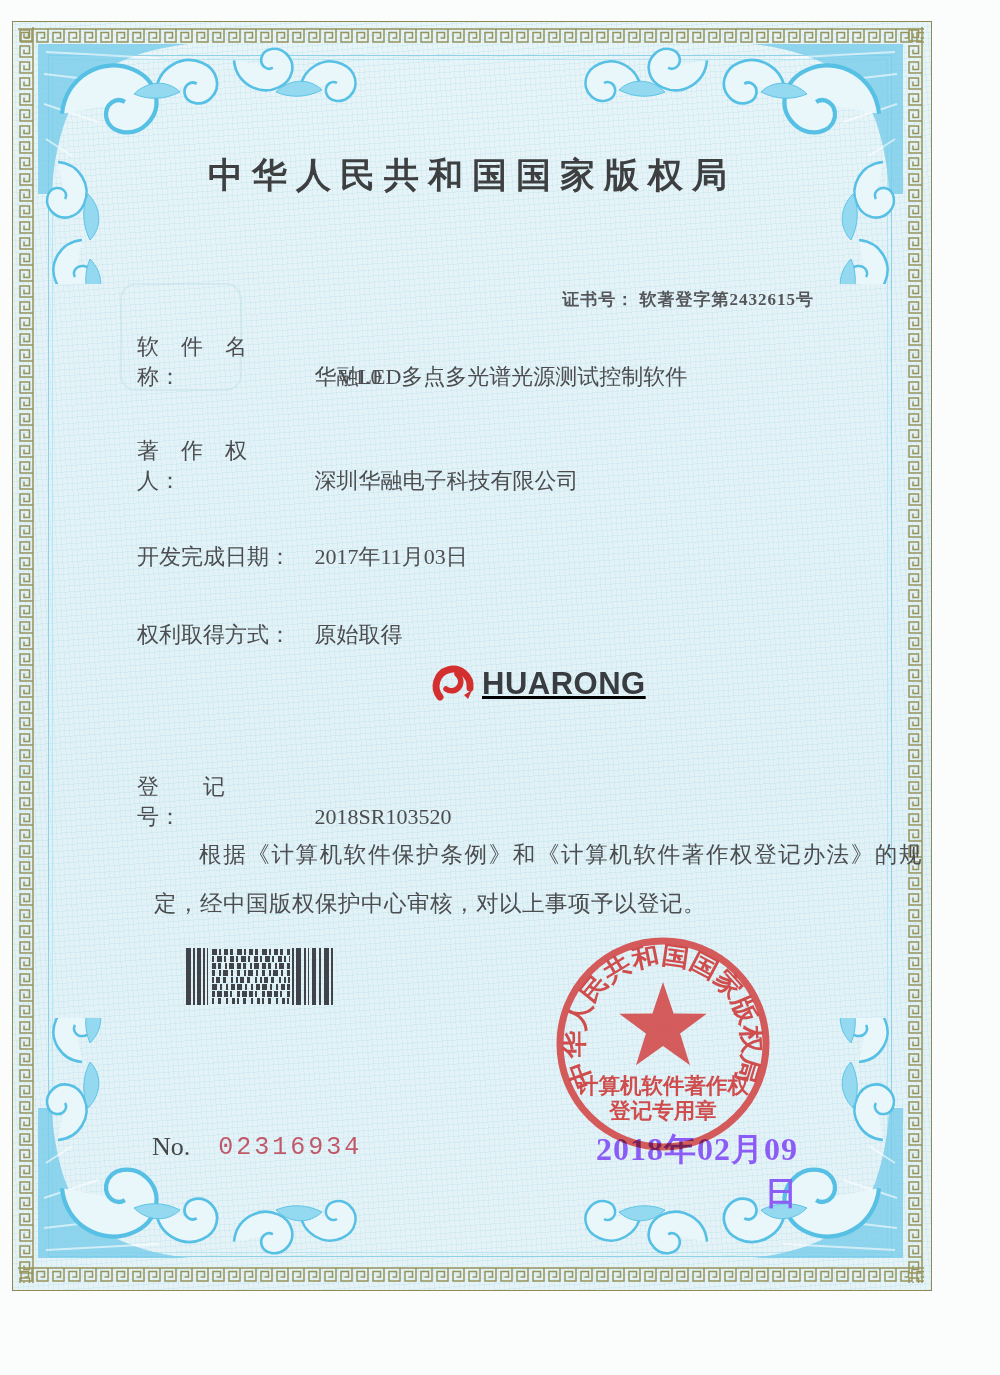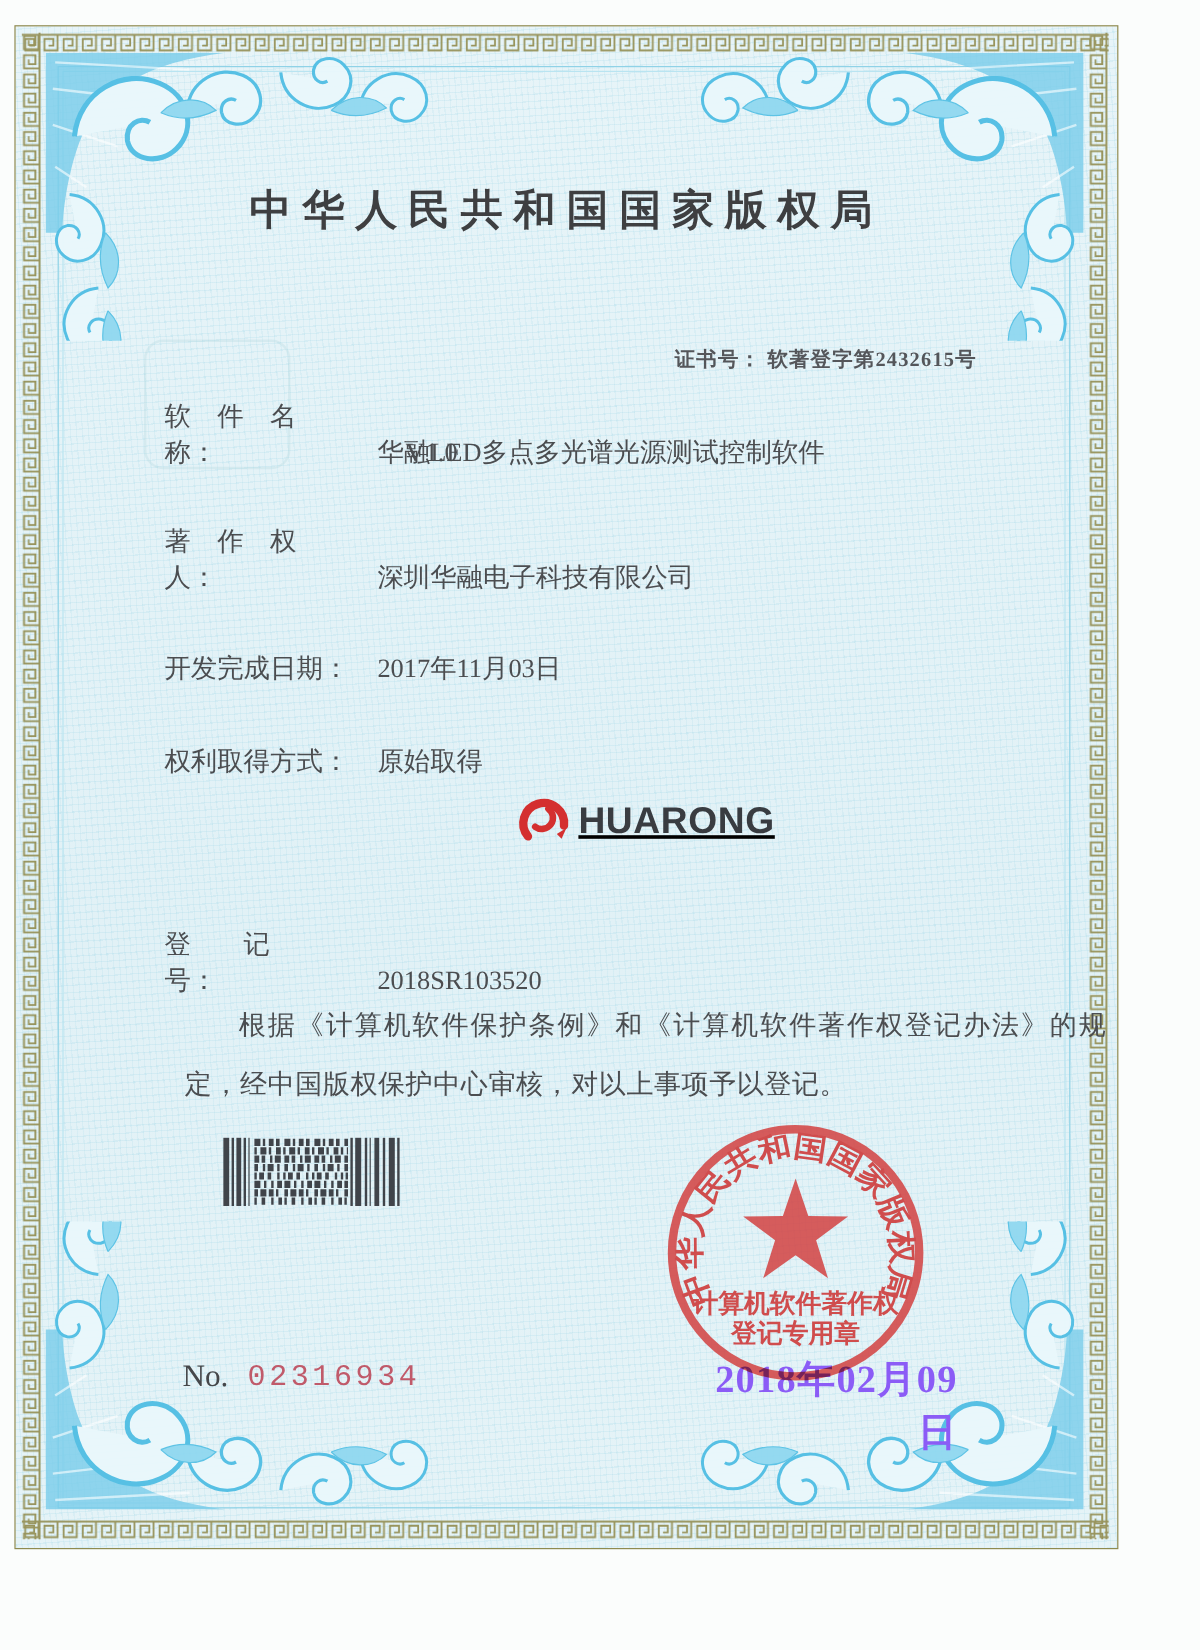--- a/index.html
+++ b/index.html
@@ -93,21 +93,21 @@
 
   
   .seal{position:absolute;left:510px;top:930px;width:306px;height:232px;z-index:6;
         mix-blend-mode:multiply;opacity:.95;}
   .seal-date{
     position:absolute;left:578px;top:1128px;width:220px;z-index:5;
     font-size:32px;font-weight:700;color:#8b5cf6;letter-spacing:1px;text-align:right;
   }
 
   
-  .serial{position:absolute;left:152px;top:1132px;z-index:5;display:flex;align-items:flex-end;gap:16px;}
+  .serial{position:absolute;left:152px;top:1132px;z-index:5;display:flex;align-items:flex-end;gap:28px;}
   .serial-prefix{font-size:26px;color:#45474a;}
   .serial-number{
     font-family:Liberation Mono, monospace;
     font-size:25px;color:#c05a6a;letter-spacing:3px;
   }
 </style>
 </head>
 <body>
 
 <div class="page">

